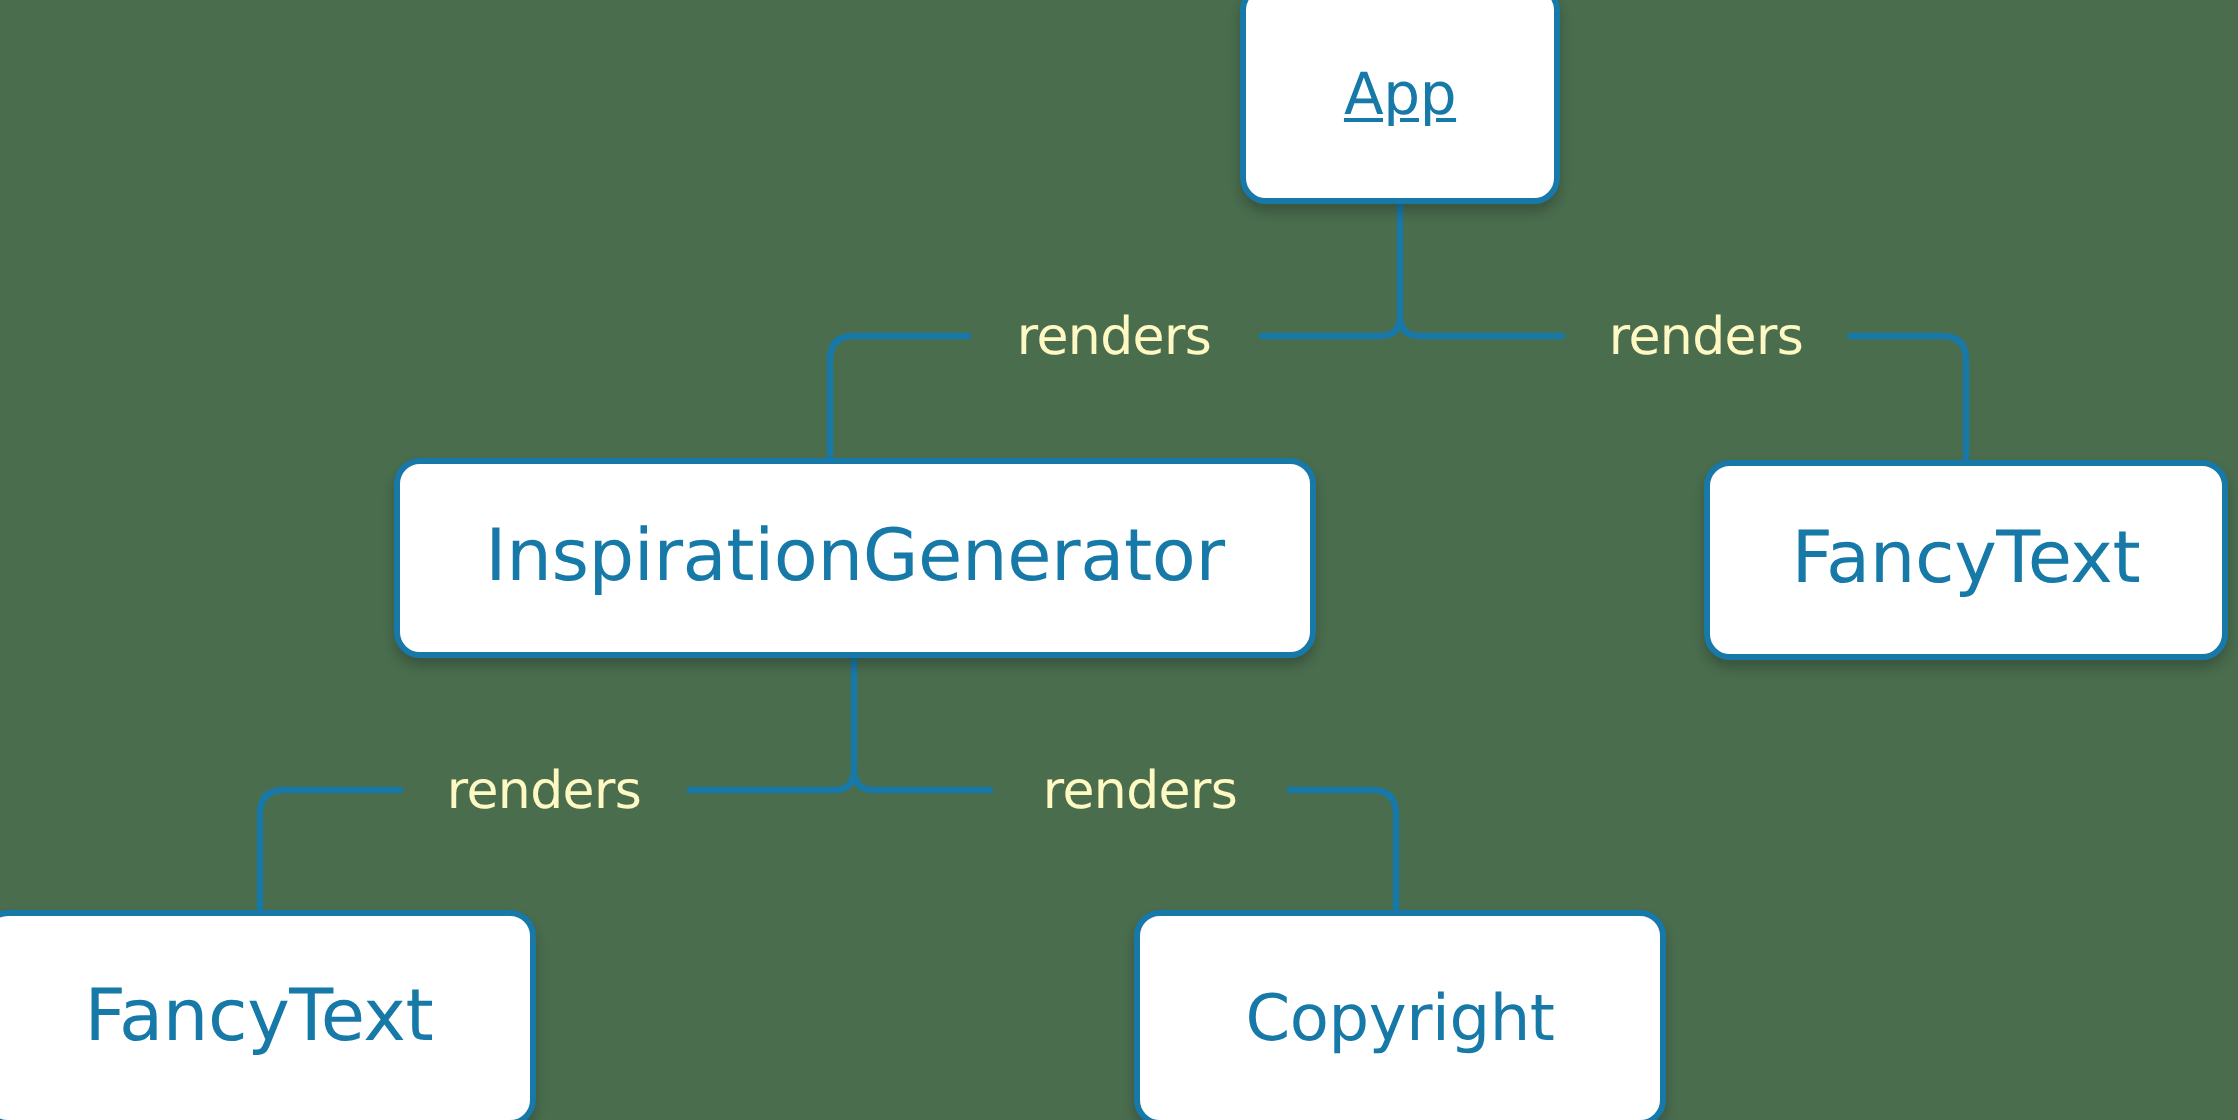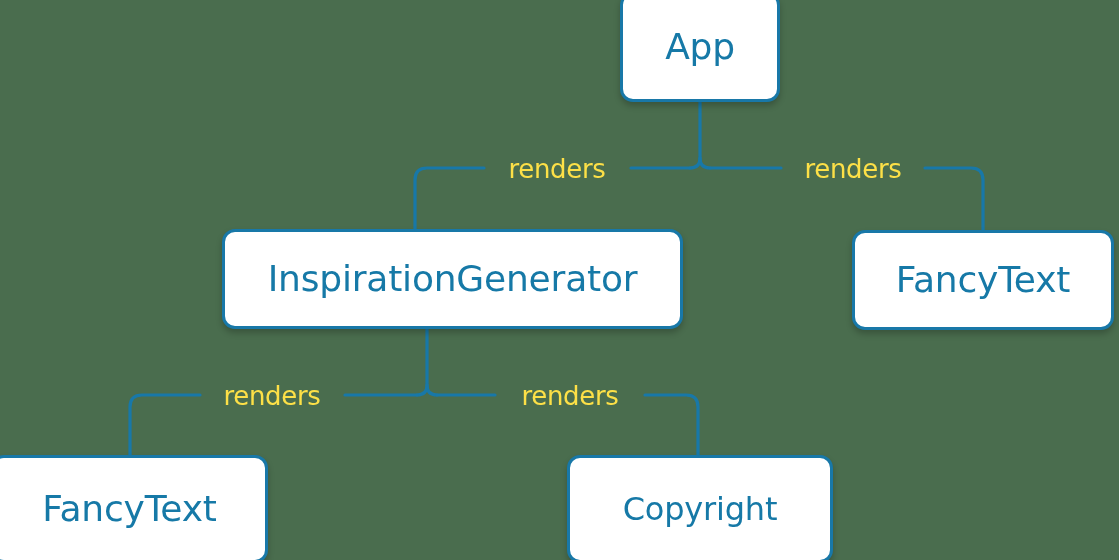--- a/index.html
+++ b/index.html
@@ -45,28 +45,27 @@
   .node-label {
     color: #1679a7;
     line-height: 1;
   }
   #node-app {
     left: 620px;
     top: -8px;
     width: 160px;
     height: 110px;
   }
-  #node-app .node-label { font-size: 36px; }
+  #node-app .node-label { font-size: 29px; text-decoration: underline; }
 
   #node-inspiration {
     left: 197px;
     top: 229px;
     width: 461px;
     height: 100px;
-    margin-left: 25px;
   }
   #node-inspiration .node-label { font-size: 36px; }
 
   #node-fancytext-right {
     left: 852px;
     top: 230px;
     width: 262px;
     height: 100px;
   }
   #node-fancytext-right .node-label { font-size: 36px; }
@@ -82,21 +81,21 @@
   #node-copyright {
     left: 567px;
     top: 455px;
     width: 266px;
     height: 108px;
   }
   #node-copyright .node-label { font-size: 32px; }
 
   .edge-label {
     position: absolute;
-    color: #fde047;
+    color: #fef9c3;
     font-family: "DejaVu Sans", sans-serif;
     font-size: 26px;
     font-weight: 400;
     letter-spacing: -0.3px;
     line-height: 1;
     transform: translate(-50%, -50%);
     white-space: nowrap;
   }
   #label-r1 { left: 557px; top: 169px; }
   #label-r2 { left: 853px; top: 169px; }

